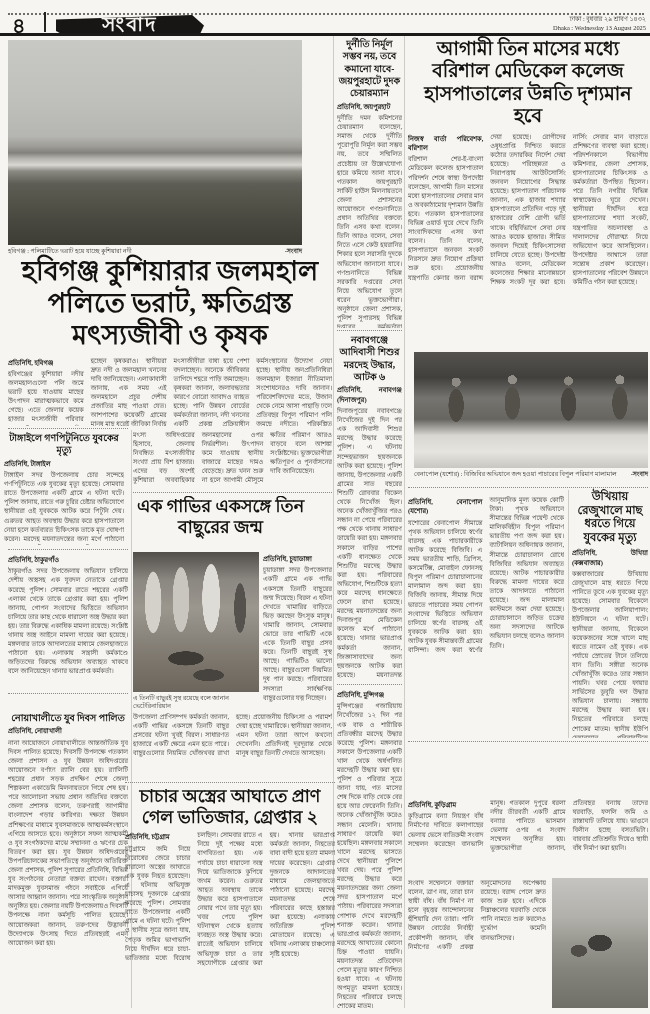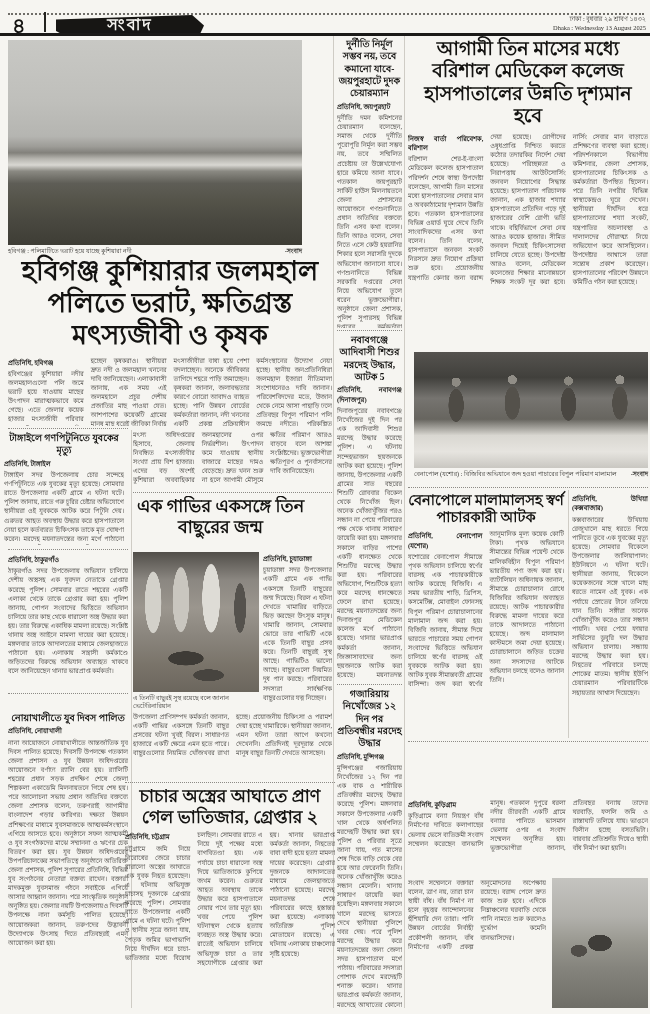--- a/index.html
+++ b/index.html
@@ -43,21 +43,21 @@
     radial-gradient(ellipse 13px 28px at 18% 46%,#4e4b45 0 58%,rgba(0,0,0,0) 60%),
     radial-gradient(ellipse 13px 28px at 42% 44%,#54514b 0 58%,rgba(0,0,0,0) 60%),
     radial-gradient(ellipse 13px 28px at 66% 45%,#4a4742 0 58%,rgba(0,0,0,0) 60%),
     radial-gradient(ellipse 13px 28px at 88% 44%,#514e48 0 58%,rgba(0,0,0,0) 60%),
     linear-gradient(180deg,#55534f 0%,#41403c 22%,#767470 40%,#67655f 58%,#d9d7d1 72%,#e6e4df 86%,#c9c7c1 100%)}
   .photo-flood{background:
     radial-gradient(ellipse 20px 14px at 50% 50%,#3f3d39 0 58%,rgba(0,0,0,0) 60%),
     radial-gradient(ellipse 14px 10px at 28% 56%,#504d48 0 58%,rgba(0,0,0,0) 60%),
     linear-gradient(180deg,#c5c4c0 0%,#b1b0ab 30%,#98978f 50%,#84837c 70%,#6f6e67 100%)}
   .hdr-dots{border-top:2px dotted #6f6d68}
-  .masthead{background:#171614;color:#f4f3ef;font-weight:bold;font-size:16px;letter-spacing:2px;
+  .masthead{background:#171614;color:#f4f3ef;font-weight:bold;font-size:20px;letter-spacing:2px;
             display:flex;align-items:center;justify-content:center;
             clip-path:polygon(0 22%,92% 0,100% 52%,97% 100%,5% 100%,0 80%)}
   .pagenum{font-size:21px;font-weight:bold;color:#131210;font-family:"DejaVu Serif",serif}
   .dateline{font-size:6.4px;text-align:right;line-height:1.35;color:#33322f}
   .rule-heavy{background:#1b1a18}
 </style>
 </head>
 <body>
 
 <div class="sheet">
@@ -142,29 +142,28 @@
 
   <section class="abs flexcol" style="left:337px;top:38px;width:65px;height:290px">
     <h2 class="hl hl-sm">দুর্নীতি নির্মূল সম্ভব নয়, তবে কমানো যাবে-জয়পুরহাটে দুদক চেয়ারম্যান</h2>
     <div class="body grow">
       <span class="byline">প্রতিনিধি, জয়পুরহাট</span>
       <span>দুর্নীতি দমন কমিশনের চেয়ারম্যান বলেছেন, সমাজ থেকে দুর্নীতি পুরোপুরি নির্মূল করা সম্ভব নয়, তবে সম্মিলিত প্রচেষ্টায় তা উল্লেখযোগ্য হারে কমিয়ে আনা যাবে। গতকাল জয়পুরহাট সার্কিট হাউস মিলনায়তনে জেলা প্রশাসনের আয়োজনে গণশুনানিতে প্রধান অতিথির বক্তব্যে তিনি এসব কথা বলেন। তিনি আরও বলেন, সেবা নিতে এসে কেউ হয়রানির শিকার হলে সরাসরি দুদকে অভিযোগ জানানো যাবে। গণশুনানিতে বিভিন্ন সরকারি দপ্তরের সেবা নিয়ে অভিযোগ তুলে ধরেন ভুক্তভোগীরা। অনুষ্ঠানে জেলা প্রশাসক, পুলিশ সুপারসহ বিভিন্ন দপ্তরের কর্মকর্তারা উপস্থিত ছিলেন। কমিশনের পক্ষ থেকে তাৎক্ষণিক বেশ কিছু অভিযোগের সমাধান দেয়া হয়। পরে তিনি জেলার বিভিন্ন সেবা প্রতিষ্ঠান পরিদর্শন করেন।</span>
     </div>
   </section>
   <div class="abs sep" style="left:337px;top:330px;width:65px"></div>
   <section class="abs flexcol" style="left:337px;top:334px;width:65px;height:346px">
-    <h2 class="hl hl-sm">নবাবগঞ্জে আদিবাসী শিশুর মরদেহ উদ্ধার, আটক 5</h2>
+    <h2 class="hl hl-sm">নবাবগঞ্জে আদিবাসী শিশুর মরদেহ উদ্ধার, আটক ৬</h2>
     <div class="body grow">
       <span class="byline">প্রতিনিধি, নবাবগঞ্জ (দিনাজপুর)</span>
       <span>দিনাজপুরের নবাবগঞ্জে নিখোঁজের দুই দিন পর এক আদিবাসী শিশুর মরদেহ উদ্ধার করেছে পুলিশ। এ ঘটনায় সন্দেহভাজন ছয়জনকে আটক করা হয়েছে। পুলিশ জানায়, উপজেলার একটি গ্রামের সাত বছরের শিশুটি রোববার বিকেল থেকে নিখোঁজ ছিল। অনেক খোঁজাখুঁজির পরও সন্ধান না পেয়ে পরিবারের পক্ষ থেকে থানায় সাধারণ ডায়েরি করা হয়। মঙ্গলবার সকালে বাড়ির পাশের একটি ধানক্ষেত থেকে শিশুটির মরদেহ উদ্ধার করা হয়। পরিবারের অভিযোগ, শিশুটিকে হত্যা করে মরদেহ ধানক্ষেতে ফেলে রাখা হয়েছে। মরদেহ ময়নাতদন্তের জন্য দিনাজপুর মেডিকেল কলেজ মর্গে পাঠানো হয়েছে। থানার ভারপ্রাপ্ত কর্মকর্তা জানান, জিজ্ঞাসাবাদের জন্য ছয়জনকে আটক করা হয়েছে। ময়নাতদন্ত প্রতিবেদন পাওয়ার পর মৃত্যুর প্রকৃত কারণ জানা যাবে। হত্যার অভিযোগে মামলার প্রস্তুতি চলছে। ঘটনার সুষ্ঠু তদন্ত ও জড়িতদের দৃষ্টান্তমূলক শাস্তির দাবিতে মানববন্ধন করেছে স্থানীয় আদিবাসী সংগঠনগুলো। পুলিশ সুপার বলেন, প্রকৃত অপরাধীদের খুঁজে বের করতে সব ধরনের চেষ্টা চলছে। এলাকায় উত্তেজনা থাকায় অতিরিক্ত পুলিশ মোতায়েন করা হয়েছে।</span>
     </div>
   </section>
   <div class="abs sep" style="left:337px;top:684px;width:65px"></div>
   <section class="abs flexcol" style="left:337px;top:688px;width:65px;height:320px">
-    <h2 class="hl hl-sm">গজারিয়ায় নিখোঁজের ১২ দিন পর প্রতিবন্ধীর মরদেহ উদ্ধার</h2>
     <div class="body grow">
       <span class="byline">প্রতিনিধি, মুন্সিগঞ্জ</span>
       <span>মুন্সিগঞ্জের গজারিয়ায় নিখোঁজের ১২ দিন পর এক বাক ও শারীরিক প্রতিবন্ধীর মরদেহ উদ্ধার করেছে পুলিশ। মঙ্গলবার সকালে উপজেলার একটি খাল থেকে অর্ধগলিত মরদেহটি উদ্ধার করা হয়। পুলিশ ও পরিবার সূত্রে জানা যায়, গত মাসের শেষ দিকে বাড়ি থেকে বের হয়ে আর ফেরেননি তিনি। অনেক খোঁজাখুঁজি করেও সন্ধান মেলেনি। থানায় সাধারণ ডায়েরি করা হয়েছিল। মঙ্গলবার সকালে খালে মরদেহ ভাসতে দেখে স্থানীয়রা পুলিশে খবর দেয়। পরে পুলিশ মরদেহ উদ্ধার করে ময়নাতদন্তের জন্য জেলা সদর হাসপাতাল মর্গে পাঠায়। পরিবারের সদস্যরা পোশাক দেখে মরদেহটি শনাক্ত করেন। থানার ভারপ্রাপ্ত কর্মকর্তা জানান, মরদেহে আঘাতের কোনো চিহ্ন পাওয়া যায়নি। ময়নাতদন্ত প্রতিবেদন পেলে মৃত্যুর কারণ নিশ্চিত হওয়া যাবে। এ ঘটনায় অপমৃত্যু মামলা হয়েছে। নিহতের পরিবারে চলছে শোকের মাতম।</span>
     </div>
   </section>
 
   <section class="abs flexcol" style="left:408px;top:38px;width:240px;height:310px">
     <h1 class="hl hl-lg">আগামী তিন মাসের মধ্যে বরিশাল মেডিকেল কলেজ হাসপাতালের উন্নতি দৃশ্যমান হবে</h1>
     <div class="body cols-3 grow" style="margin-top:4px">
       <span class="byline">নিজস্ব বার্তা পরিবেশক, বরিশাল</span>
@@ -172,27 +171,27 @@
     </div>
   </section>
   <div class="abs photo photo-soldiers" style="left:414px;top:352px;width:234px;height:116px"></div>
   <div class="abs caption" style="left:414px;top:470px;width:234px">
     <span>বেনাপোল (যশোর) : বিজিবির অভিযানে জব্দ হওয়া পাচারের বিপুল পরিমাণ মালামাল</span>
     <span class="credit">-সংবাদ</span>
   </div>
 
   <div class="abs sep" style="left:408px;top:487px;width:240px"></div>
   <section class="abs flexcol" style="left:408px;top:492px;width:156px;height:246px">
-    <h2 class="hl hl-ben">বেনাপোলে মালামালসহ স্বর্ণ পাচারকারী আটক</h2>
     <div class="body cols-2 grow" style="margin-top:3px">
       <span class="byline">প্রতিনিধি, বেনাপোল (যশোর)</span>
       <span>যশোরের বেনাপোল সীমান্তে পৃথক অভিযান চালিয়ে স্বর্ণের বারসহ এক পাচারকারীকে আটক করেছে বিজিবি। এ সময় ভারতীয় শাড়ি, থ্রিপিস, কসমেটিক্স, মোবাইল ফোনসহ বিপুল পরিমাণ চোরাচালানের মালামাল জব্দ করা হয়। বিজিবি জানায়, সীমান্ত দিয়ে ভারতে পাচারের সময় গোপন সংবাদের ভিত্তিতে অভিযান চালিয়ে স্বর্ণের বারসহ ওই যুবককে আটক করা হয়। আটক যুবক সীমান্তবর্তী গ্রামের বাসিন্দা। জব্দ করা স্বর্ণের আনুমানিক মূল্য কয়েক কোটি টাকা। পৃথক অভিযানে সীমান্তের বিভিন্ন পয়েন্ট থেকে মালিকবিহীন বিপুল পরিমাণ ভারতীয় পণ্য জব্দ করা হয়। ব্যাটালিয়ন অধিনায়ক জানান, সীমান্তে চোরাচালান রোধে বিজিবির অভিযান অব্যাহত রয়েছে। আটক পাচারকারীর বিরুদ্ধে মামলা দায়ের করে তাকে আদালতে পাঠানো হয়েছে। জব্দ মালামাল কাস্টমসে জমা দেয়া হয়েছে। চোরাচালানে জড়িত চক্রের অন্য সদস্যদের আটকে অভিযান চলছে বলেও জানান তিনি।</span>
     </div>
   </section>
   <section class="abs flexcol" style="left:572px;top:490px;width:76px;height:248px">
+    <h2 class="hl hl-ukh">উখিয়ায় রেজুখালে মাছ ধরতে গিয়ে যুবকের মৃত্যু</h2>
     <div class="body grow" style="margin-top:2px">
       <span class="byline">প্রতিনিধি, উখিয়া (কক্সবাজার)</span>
       <span>কক্সবাজারের উখিয়ায় রেজুখালে মাছ ধরতে গিয়ে পানিতে ডুবে এক যুবকের মৃত্যু হয়েছে। সোমবার বিকেলে উপজেলার জালিয়াপালং ইউনিয়নে এ ঘটনা ঘটে। স্থানীয়রা জানায়, বিকেলে কয়েকজনের সঙ্গে খালে মাছ ধরতে নামেন ওই যুবক। এক পর্যায়ে স্রোতের টানে তলিয়ে যান তিনি। সঙ্গীরা অনেক খোঁজাখুঁজি করেও তার সন্ধান পায়নি। খবর পেয়ে ফায়ার সার্ভিসের ডুবুরি দল উদ্ধার অভিযান চালায়। সন্ধ্যায় মরদেহ উদ্ধার করা হয়। নিহতের পরিবারে চলছে শোকের মাতম। স্থানীয় ইউপি চেয়ারম্যান পরিবারটিকে সহায়তার আশ্বাস দিয়েছেন।</span>
     </div>
   </section>
 
   <div class="abs sep" style="left:408px;top:741px;width:240px"></div>
   <div class="abs body cols-3" style="left:408px;top:798px;width:240px;height:76px">
     <span class="byline">প্রতিনিধি, কুড়িগ্রাম</span>
     <span>কুড়িগ্রামে বন্যা নিয়ন্ত্রণ বাঁধ নির্মাণের দাবিতে কলাগাছের ভেলায় ভেসে ব্যতিক্রমী সংবাদ সম্মেলন করেছেন বানভাসি মানুষ। গতকাল দুপুরে ধরলা নদীর তীরবর্তী একটি গ্রামে বন্যার পানিতে ভাসমান ভেলার ওপর এ সংবাদ সম্মেলন অনুষ্ঠিত হয়। ভুক্তভোগীরা জানান, প্রতিবছর বন্যায় তাদের ঘরবাড়ি, ফসলি জমি ও রাস্তাঘাট তলিয়ে যায়। ভাঙনে বিলীন হচ্ছে বসতভিটা। বারবার প্রতিশ্রুতি দিয়েও স্থায়ী বাঁধ নির্মাণ করা হয়নি।</span>

